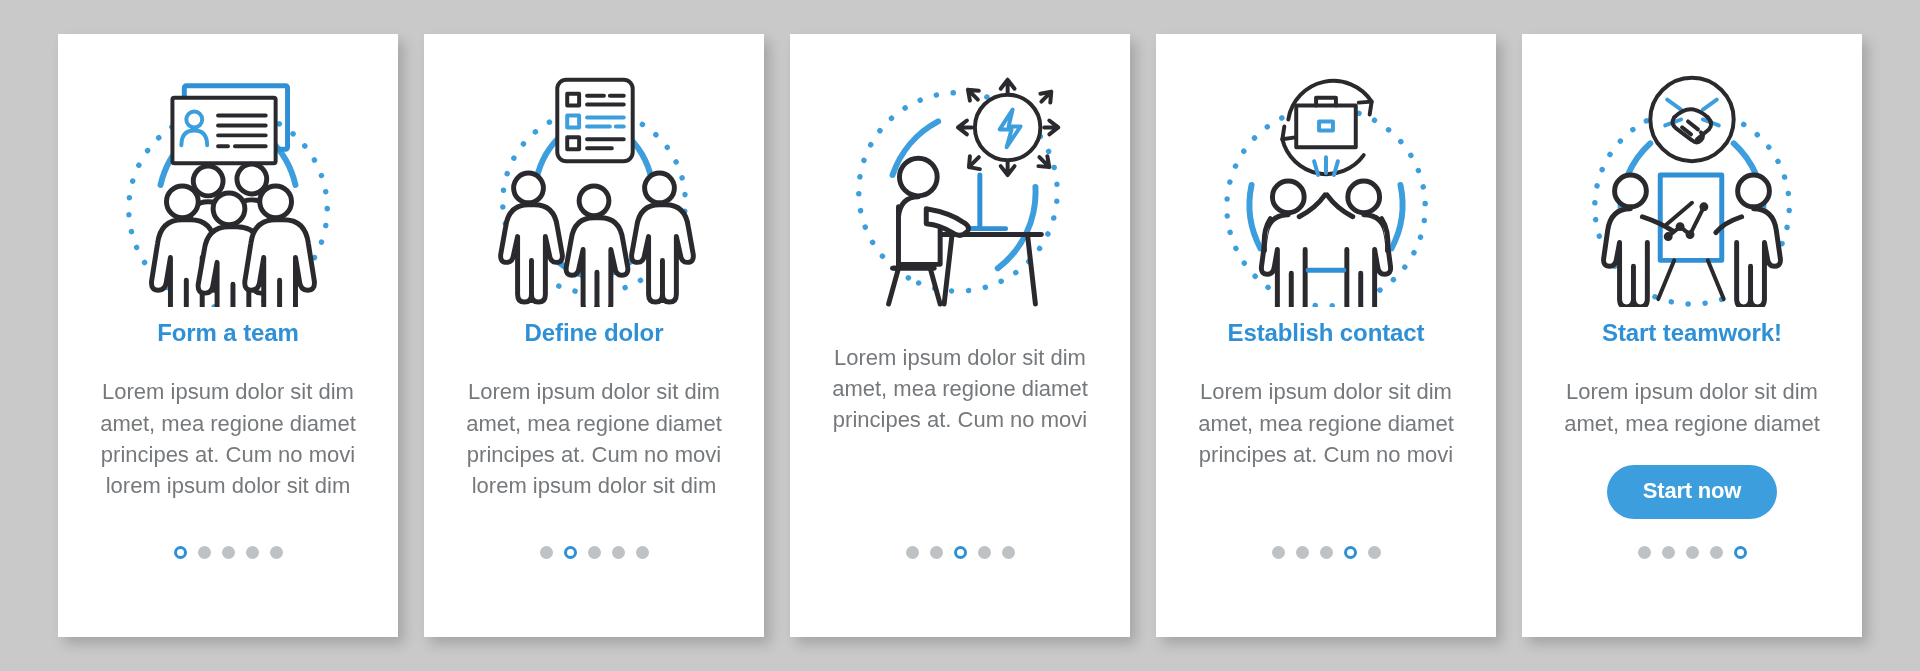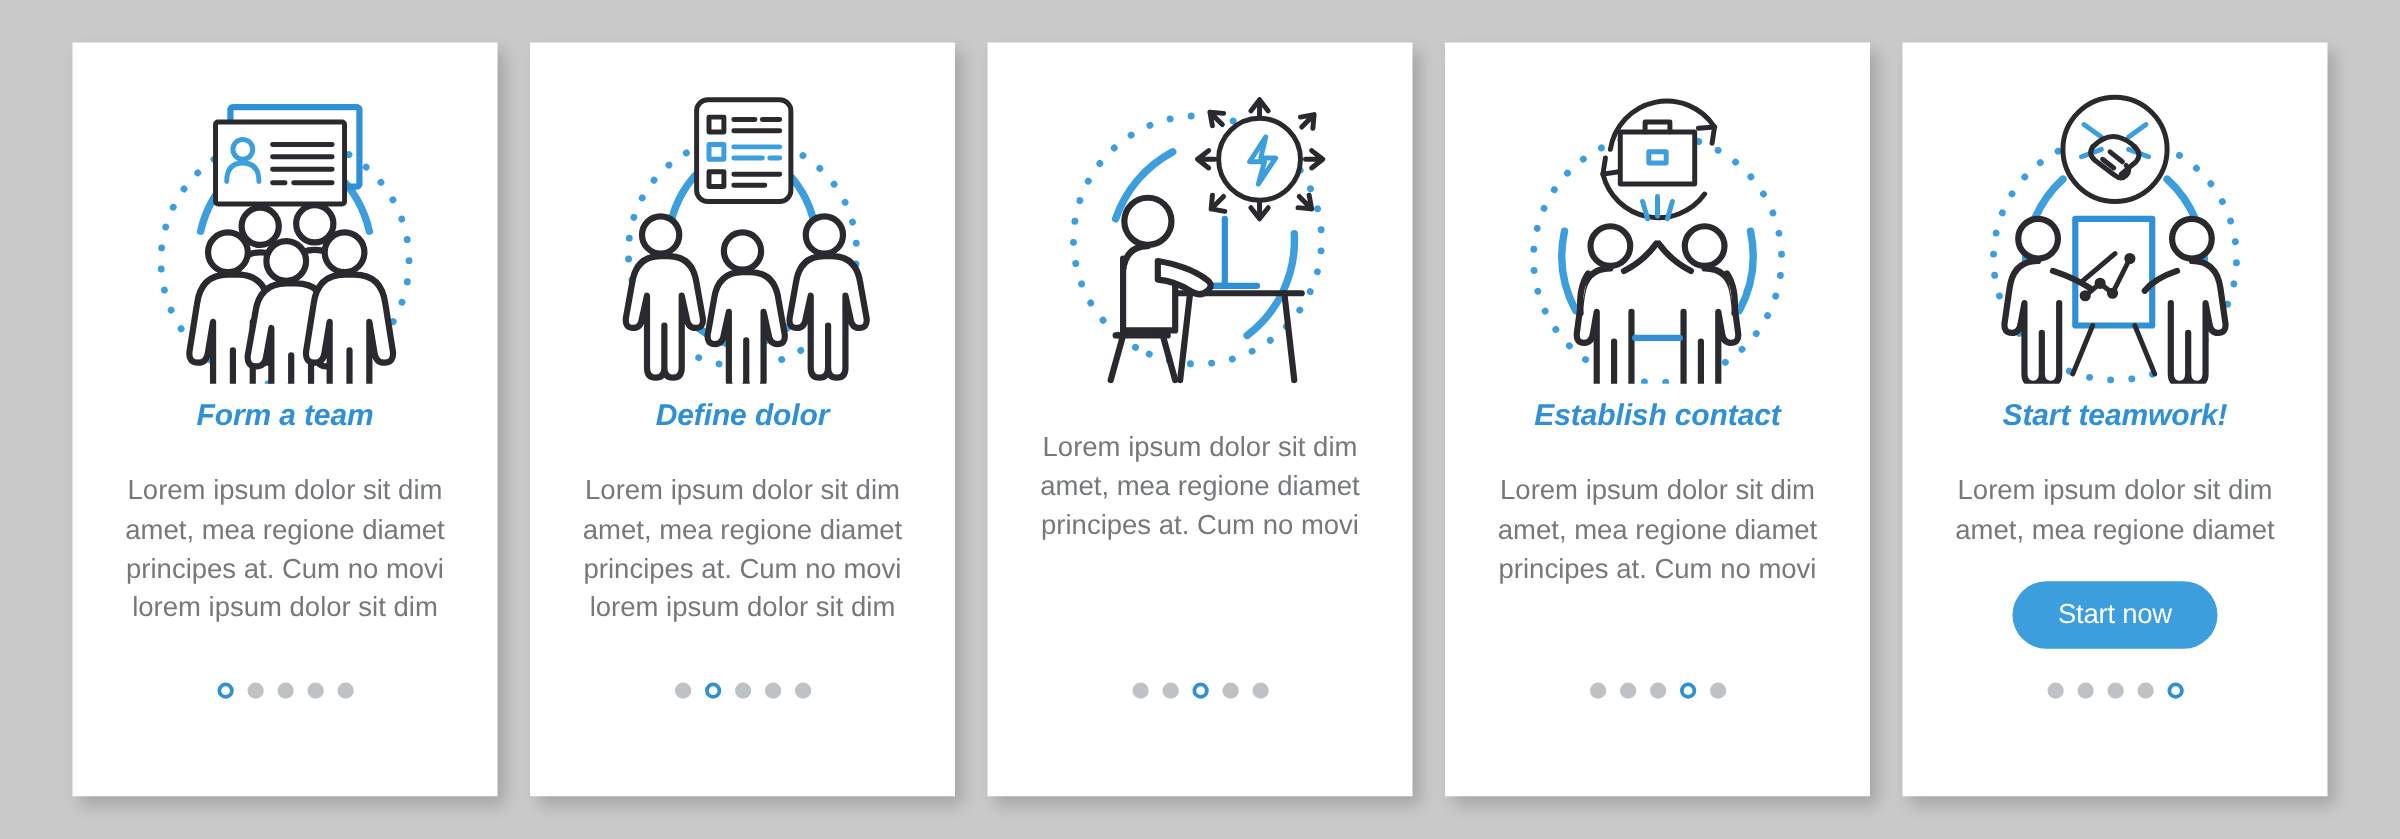--- a/index.html
+++ b/index.html
@@ -53,38 +53,37 @@
   }
 
   .card-title {
     font-size: 24px;
     font-weight: bold;
     color: #2f90d6;
     text-align: center;
     letter-spacing: -0.1px;
     margin-top: 8px;
     line-height: 1.1;
-    font-style: italic;
   }
 
   .card-body {
     margin-top: 30px;
     width: 272px;
     text-align: center;
     font-size: 22px;
     line-height: 1.42;
     color: #76797c;
   }
 
   .start-btn {
     margin-top: 26px;
     background: #3d9ede;
     color: #ffffff;
     font-size: 22px;
-    font-weight: normal;
+    font-weight: bold;
     border: none;
     border-radius: 999px;
     padding: 13px 36px 15px 36px;
     cursor: pointer;
     letter-spacing: -0.2px;
     font-family: "Liberation Sans", sans-serif;
   }
 
   .dots {
     position: absolute;

